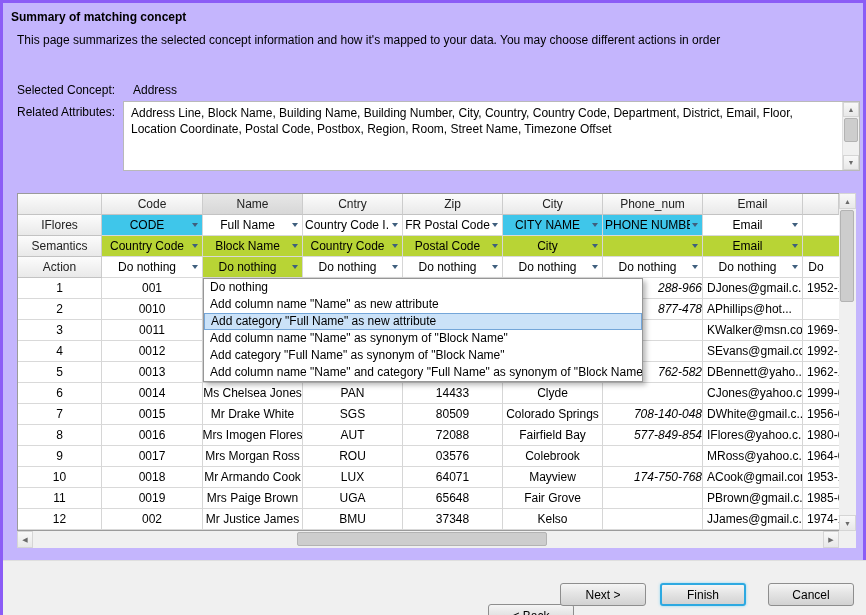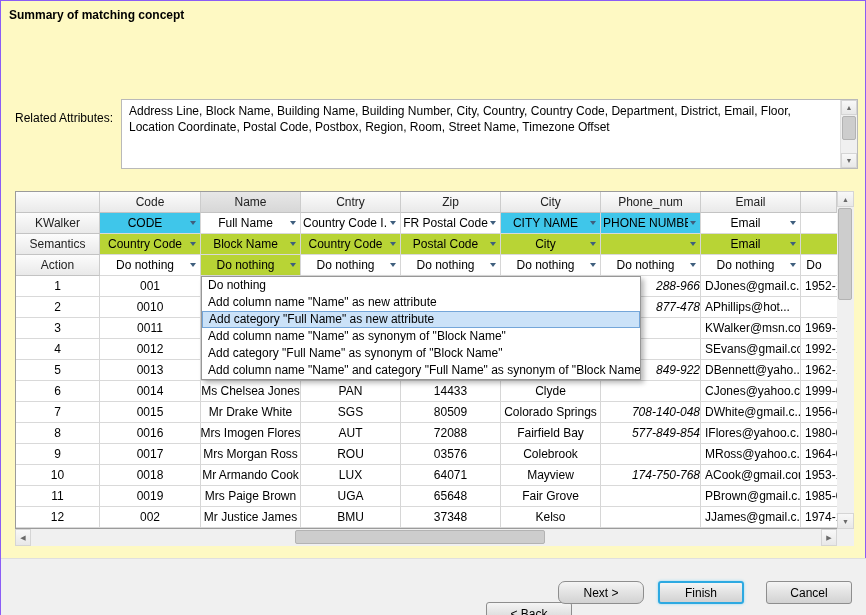--- a/index.html
+++ b/index.html
@@ -2,29 +2,29 @@
 <html><head>
 <meta charset="utf-8">
 <style>
   * { box-sizing: border-box; }
   html,body { margin:0; padding:0; }
   body {
     width:866px; height:615px; overflow:hidden;
     font-family:"Liberation Sans", sans-serif; font-size:12px; color:#000;
     background:#fff;
   }
-  .dialog { position:relative; width:866px; height:615px; background:#fef9c3; border:1px solid #8b5cf6; }
+  .dialog { position:relative; width:866px; height:615px; background:#c4b5fd; border:3px solid #8b5cf6; }
 
   .title { position:absolute; left:8px; top:7px; font-weight:bold; font-size:12px; }
   .desc  { position:absolute; left:14px; top:30px; width:820px; line-height:15px; }
 
   .row-concept { position:absolute; left:14px; top:80px; display:flex; }
   .row-concept .lbl { width:116px; }
 
-  .attr-label { position:absolute; left:14px; top:102px;margin-top:8px; }
+  .attr-label { position:absolute; left:14px; top:102px; }
   .attr-box { position:absolute; left:120px; top:98px; width:737px; height:70px;
               border:1px solid #b9b9b9; background:#fff; }
   .attr-text { position:absolute; left:0; top:0; right:18px; bottom:0; padding:3px 7px;
                line-height:16px; overflow:hidden; }
 
   
   .sb-btn { display:flex; align-items:center; justify-content:center;
             font-size:7px; color:#6a6a6a; background:linear-gradient(#f8f8f8,#e8e8e8);
             border:1px solid #d5d5d5; }
   .sb-thumb { background:#cdcdcd; border:1px solid #b3b3b3; border-radius:2px; }
@@ -75,34 +75,39 @@
   .corner { position:absolute; left:822px; top:338px; width:17px; height:17px; background:#f0f0f0; }
 
   
   .bottombar { position:absolute; left:0; top:557px; width:866px; height:58px;
                background:#f0f0f0; border-top:1px solid #dfdfdf; }
   .btn { position:absolute; top:22px; width:86px; height:23px;
          border:1px solid #8e8e8e; border-radius:3px;
          background:linear-gradient(#f5f5f5,#e4e4e4 45%,#d2d2d2);
          display:flex; align-items:center; justify-content:center; font-size:12px; }
   .btn-back   { left:485px;margin-top:21px; }
-  .btn-next   { left:557px;border-radius:7px; }
+  .btn-next   { left:557px; }
   .btn-finish { left:657px; border:2px solid #2da9e1; box-shadow:0 0 3px #8ed7f3; }
   .btn-cancel { left:757px;margin-left:8px; }
 </style>
 </head>
 <body>
 
 <div class="dialog">
 
   <div class="title">Summary of matching concept</div>
 
   <div class="desc">
-  </div>
-
+    <div>This page summarizes the selected concept information and how it's mapped to your data. You may choose different actions in order</div>
+  </div>
+
+  <div class="row-concept">
+    <span class="lbl">Selected Concept:</span>
+    <span>Address</span>
+  </div>
 
   <div class="attr-label">Related Attributes:</div>
 
   <div class="attr-box">
     <div class="attr-text">Address Line, Block Name, Building Name, Building Number, City, Country, Country Code, Department, District, Email, Floor, Location Coordinate, Postal Code, Postbox, Region, Room, Street Name, Timezone Offset</div>
     <div class="attr-vsb">
       <div class="sb-btn">▲</div>
       <div class="sb-thumb"></div>
       <div class="sb-btn dn">▼</div>
     </div>
@@ -115,21 +120,21 @@
           <div class="cell hdr c1">Code</div>
           <div class="cell hdr c2 hdr-active">Name</div>
           <div class="cell hdr c3">Cntry</div>
           <div class="cell hdr c4">Zip</div>
           <div class="cell hdr c5">City</div>
           <div class="cell hdr c6">Phone_num</div>
           <div class="cell hdr c7">Email</div>
           <div class="cell hdr c8"></div>
         </div>
         <div class="grow">
-          <div class="cell hdr c0">KWalker</div>
+          <div class="cell hdr c0">IFlores</div>
           <div class="cell drop c1 cat-hl">
             <span class="drop-txt">CODE</span>
             <span class="arrow"></span>
           </div>
           <div class="cell drop c2">
             <span class="drop-txt">Full Name</span>
             <span class="arrow"></span>
           </div>
           <div class="cell drop c3">
             <span class="drop-txt">Country Code I...</span>
@@ -267,21 +272,21 @@
           <div class="cell data c7 left">SEvans@gmail.com</div>
           <div class="cell data c8 left">1992-1</div>
         </div>
         <div class="grow">
           <div class="cell rownum c0">5</div>
           <div class="cell data c1">0013</div>
           <div class="cell data c2"></div>
           <div class="cell data c3"></div>
           <div class="cell data c4"></div>
           <div class="cell data c5"></div>
-          <div class="cell data c6 right">849-922</div>
+          <div class="cell data c6 right">762-582</div>
           <div class="cell data c7 left">DBennett@yaho...</div>
           <div class="cell data c8 left">1962-1</div>
         </div>
         <div class="grow">
           <div class="cell rownum c0">6</div>
           <div class="cell data c1">0014</div>
           <div class="cell data c2">Ms Chelsea Jones</div>
           <div class="cell data c3">PAN</div>
           <div class="cell data c4">14433</div>
           <div class="cell data c5">Clyde</div>

